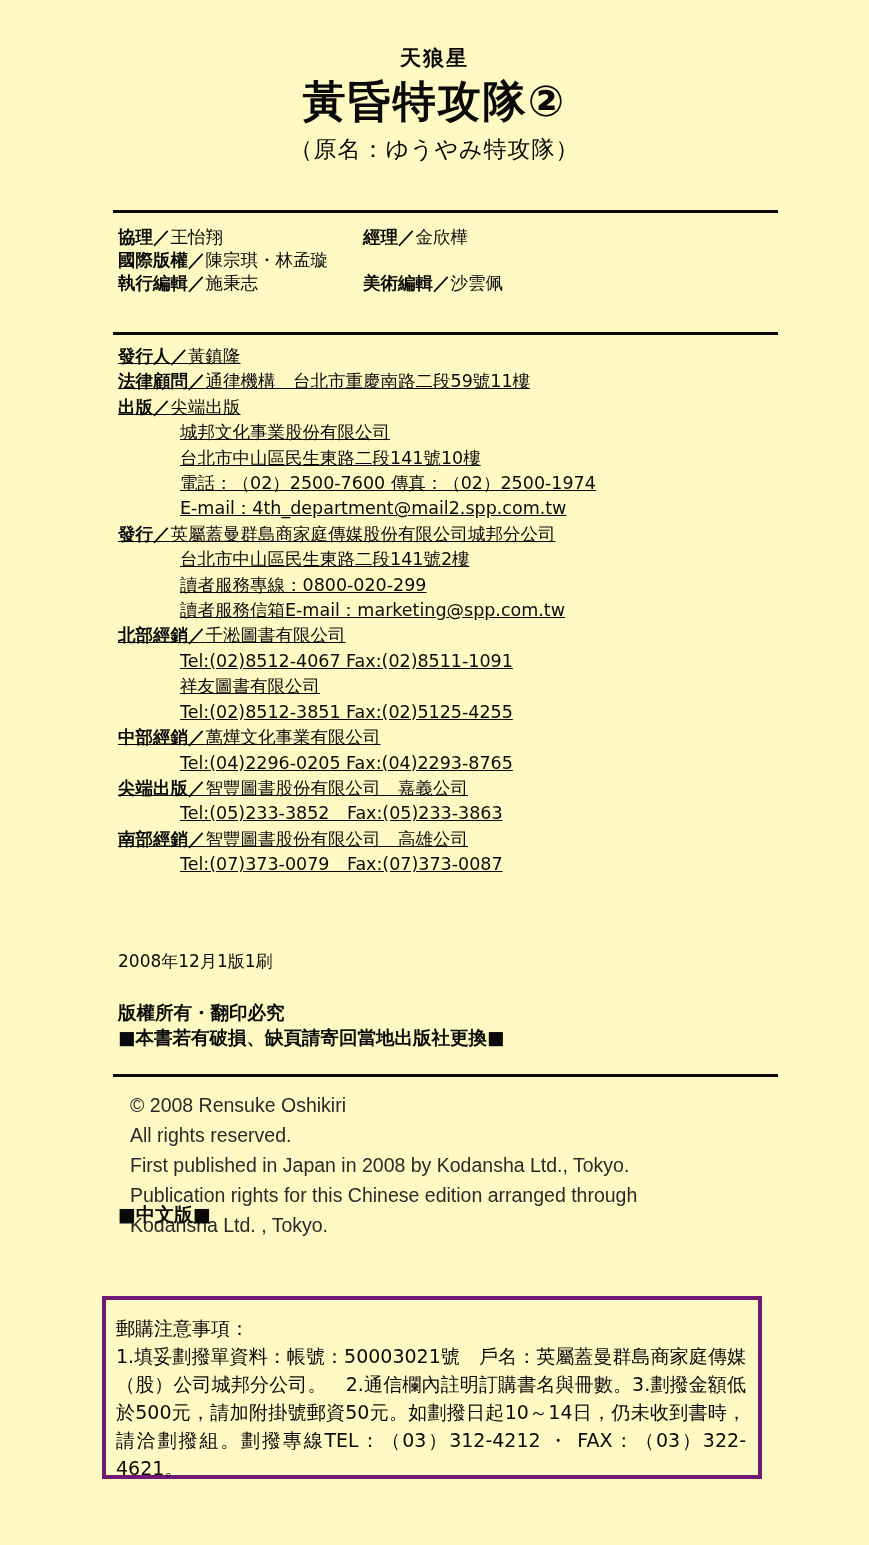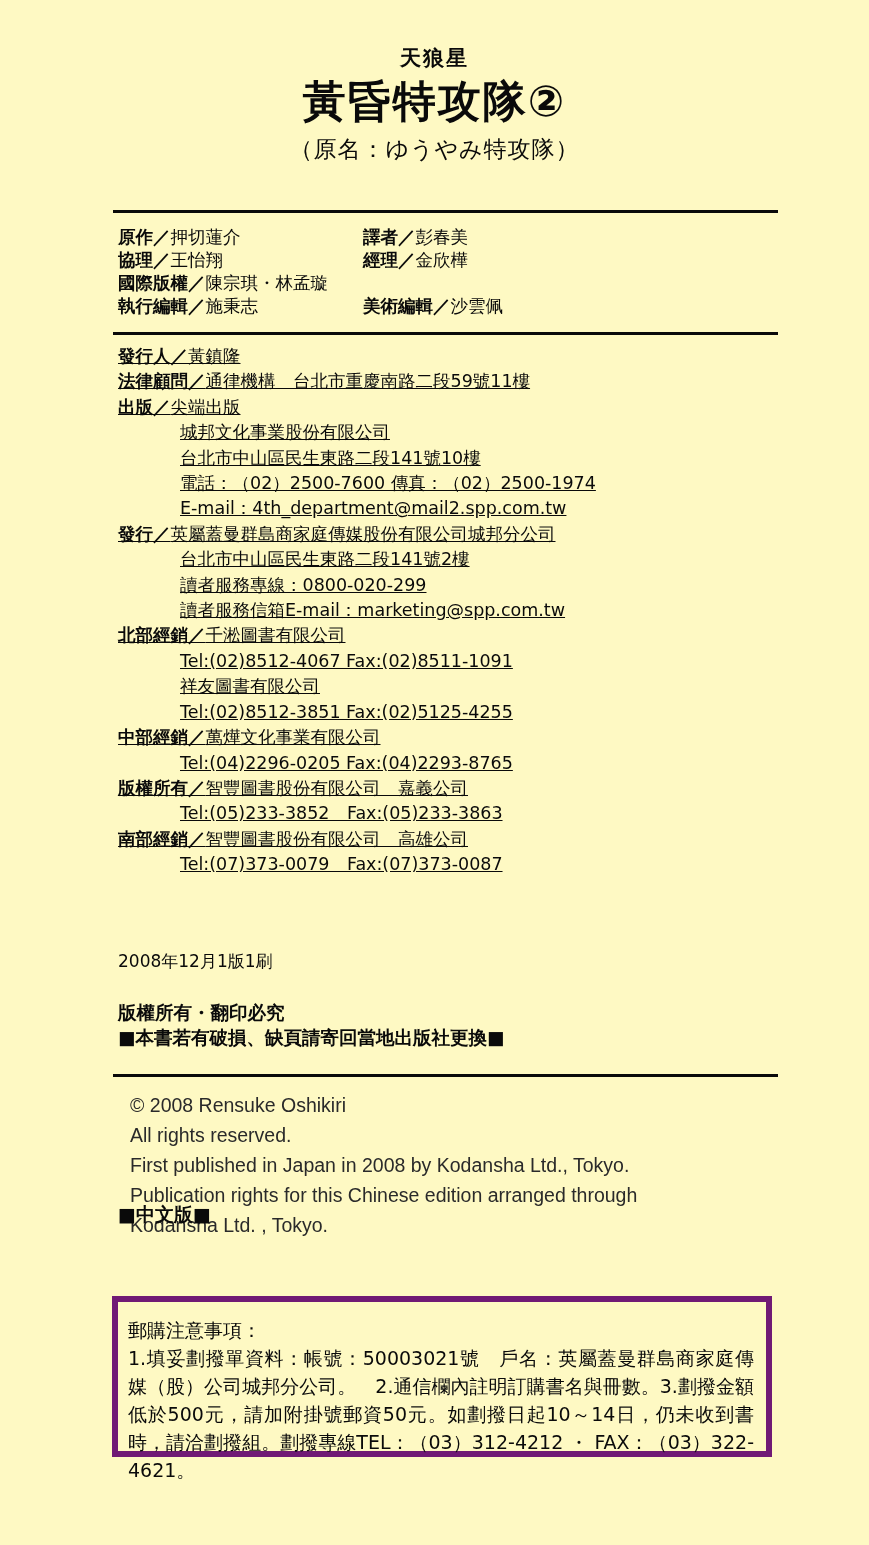--- a/index.html
+++ b/index.html
@@ -136,25 +136,25 @@
     left: 118px;
     top: 1202px;
     font-size: 19px;
     font-weight: 700;
     white-space: nowrap;
   }
 
   
   .mail-box {
     position: absolute;
-    left: 112px;
+    left: 102px;
     top: 1296px;
     width: 660px;
-    height: 161px;
-    border: 6px solid #701a75;
+    height: 183px;
+    border: 4px solid #701a75;
     box-sizing: border-box;
   }
   .mail-inner {
     padding: 14px 12px 0 10px;
     font-size: 19px;
     line-height: 28px;
     font-weight: 500;
   }
   .mail-title { white-space: nowrap; }
   .mail-body { text-align: justify; }
@@ -168,24 +168,20 @@
     <div class="series-name">天狼星</div>
     <div class="main-title">黃昏特攻隊②</div>
     <div class="original-title">（原名：ゆうやみ特攻隊）</div>
   </div>
 
   <div class="rule rule-1"></div>
   <div class="rule rule-2"></div>
   <div class="rule rule-3"></div>
 
   <div class="credits" id="credits">
-      <div class="credit-row">
-        <div class="credit-left"><span class="lbl">原作／</span><span class="val">押切蓮介</span></div>
-        <div class="credit-right"><span class="lbl">譯者／</span><span class="val">彭春美</span></div>
-      </div>
       <div class="credit-row">
         <div class="credit-left"><span class="lbl">協理／</span><span class="val">王怡翔</span></div>
         <div class="credit-right"><span class="lbl">經理／</span><span class="val">金欣樺</span></div>
       </div>
       <div class="credit-row">
         <div class="credit-left"><span class="lbl">國際版權／</span><span class="val">陳宗琪・林孟璇</span></div>
         <div class="credit-right"><span class="lbl"></span><span class="val"></span></div>
       </div>
       <div class="credit-row">
         <div class="credit-left"><span class="lbl">執行編輯／</span><span class="val">施秉志</span></div>
@@ -204,21 +200,21 @@
       <div class="pb-line"><span class="lbl">發行／</span><span class="val">英屬蓋曼群島商家庭傳媒股份有限公司城邦分公司</span></div>
       <div class="pb-line pb-indent"><span class="val">台北市中山區民生東路二段141號2樓</span></div>
       <div class="pb-line pb-indent"><span class="val">讀者服務專線：0800-020-299</span></div>
       <div class="pb-line pb-indent"><span class="val">讀者服務信箱E-mail：marketing@spp.com.tw</span></div>
       <div class="pb-line"><span class="lbl">北部經銷／</span><span class="val">千淞圖書有限公司</span></div>
       <div class="pb-line pb-indent"><span class="val">Tel:(02)8512-4067 Fax:(02)8511-1091</span></div>
       <div class="pb-line pb-indent"><span class="val">祥友圖書有限公司</span></div>
       <div class="pb-line pb-indent"><span class="val">Tel:(02)8512-3851 Fax:(02)5125-4255</span></div>
       <div class="pb-line"><span class="lbl">中部經銷／</span><span class="val">萬燁文化事業有限公司</span></div>
       <div class="pb-line pb-indent"><span class="val">Tel:(04)2296-0205 Fax:(04)2293-8765</span></div>
-      <div class="pb-line"><span class="lbl">版權所有／</span><span class="val">智豐圖書股份有限公司　嘉義公司</span></div>
+      <div class="pb-line"><span class="lbl">尖端出版／</span><span class="val">智豐圖書股份有限公司　嘉義公司</span></div>
       <div class="pb-line pb-indent"><span class="val">Tel:(05)233-3852　Fax:(05)233-3863</span></div>
       <div class="pb-line"><span class="lbl">南部經銷／</span><span class="val">智豐圖書股份有限公司　高雄公司</span></div>
       <div class="pb-line pb-indent"><span class="val">Tel:(07)373-0079　Fax:(07)373-0087</span></div>
     </div>
 
   <div class="print-date">2008年12月1版1刷</div>
 
   <div class="copyright-warning">
     <div class="cw-line">版權所有・翻印必究</div>
     <div class="cw-line">■本書若有破損、缺頁請寄回當地出版社更換■</div>

